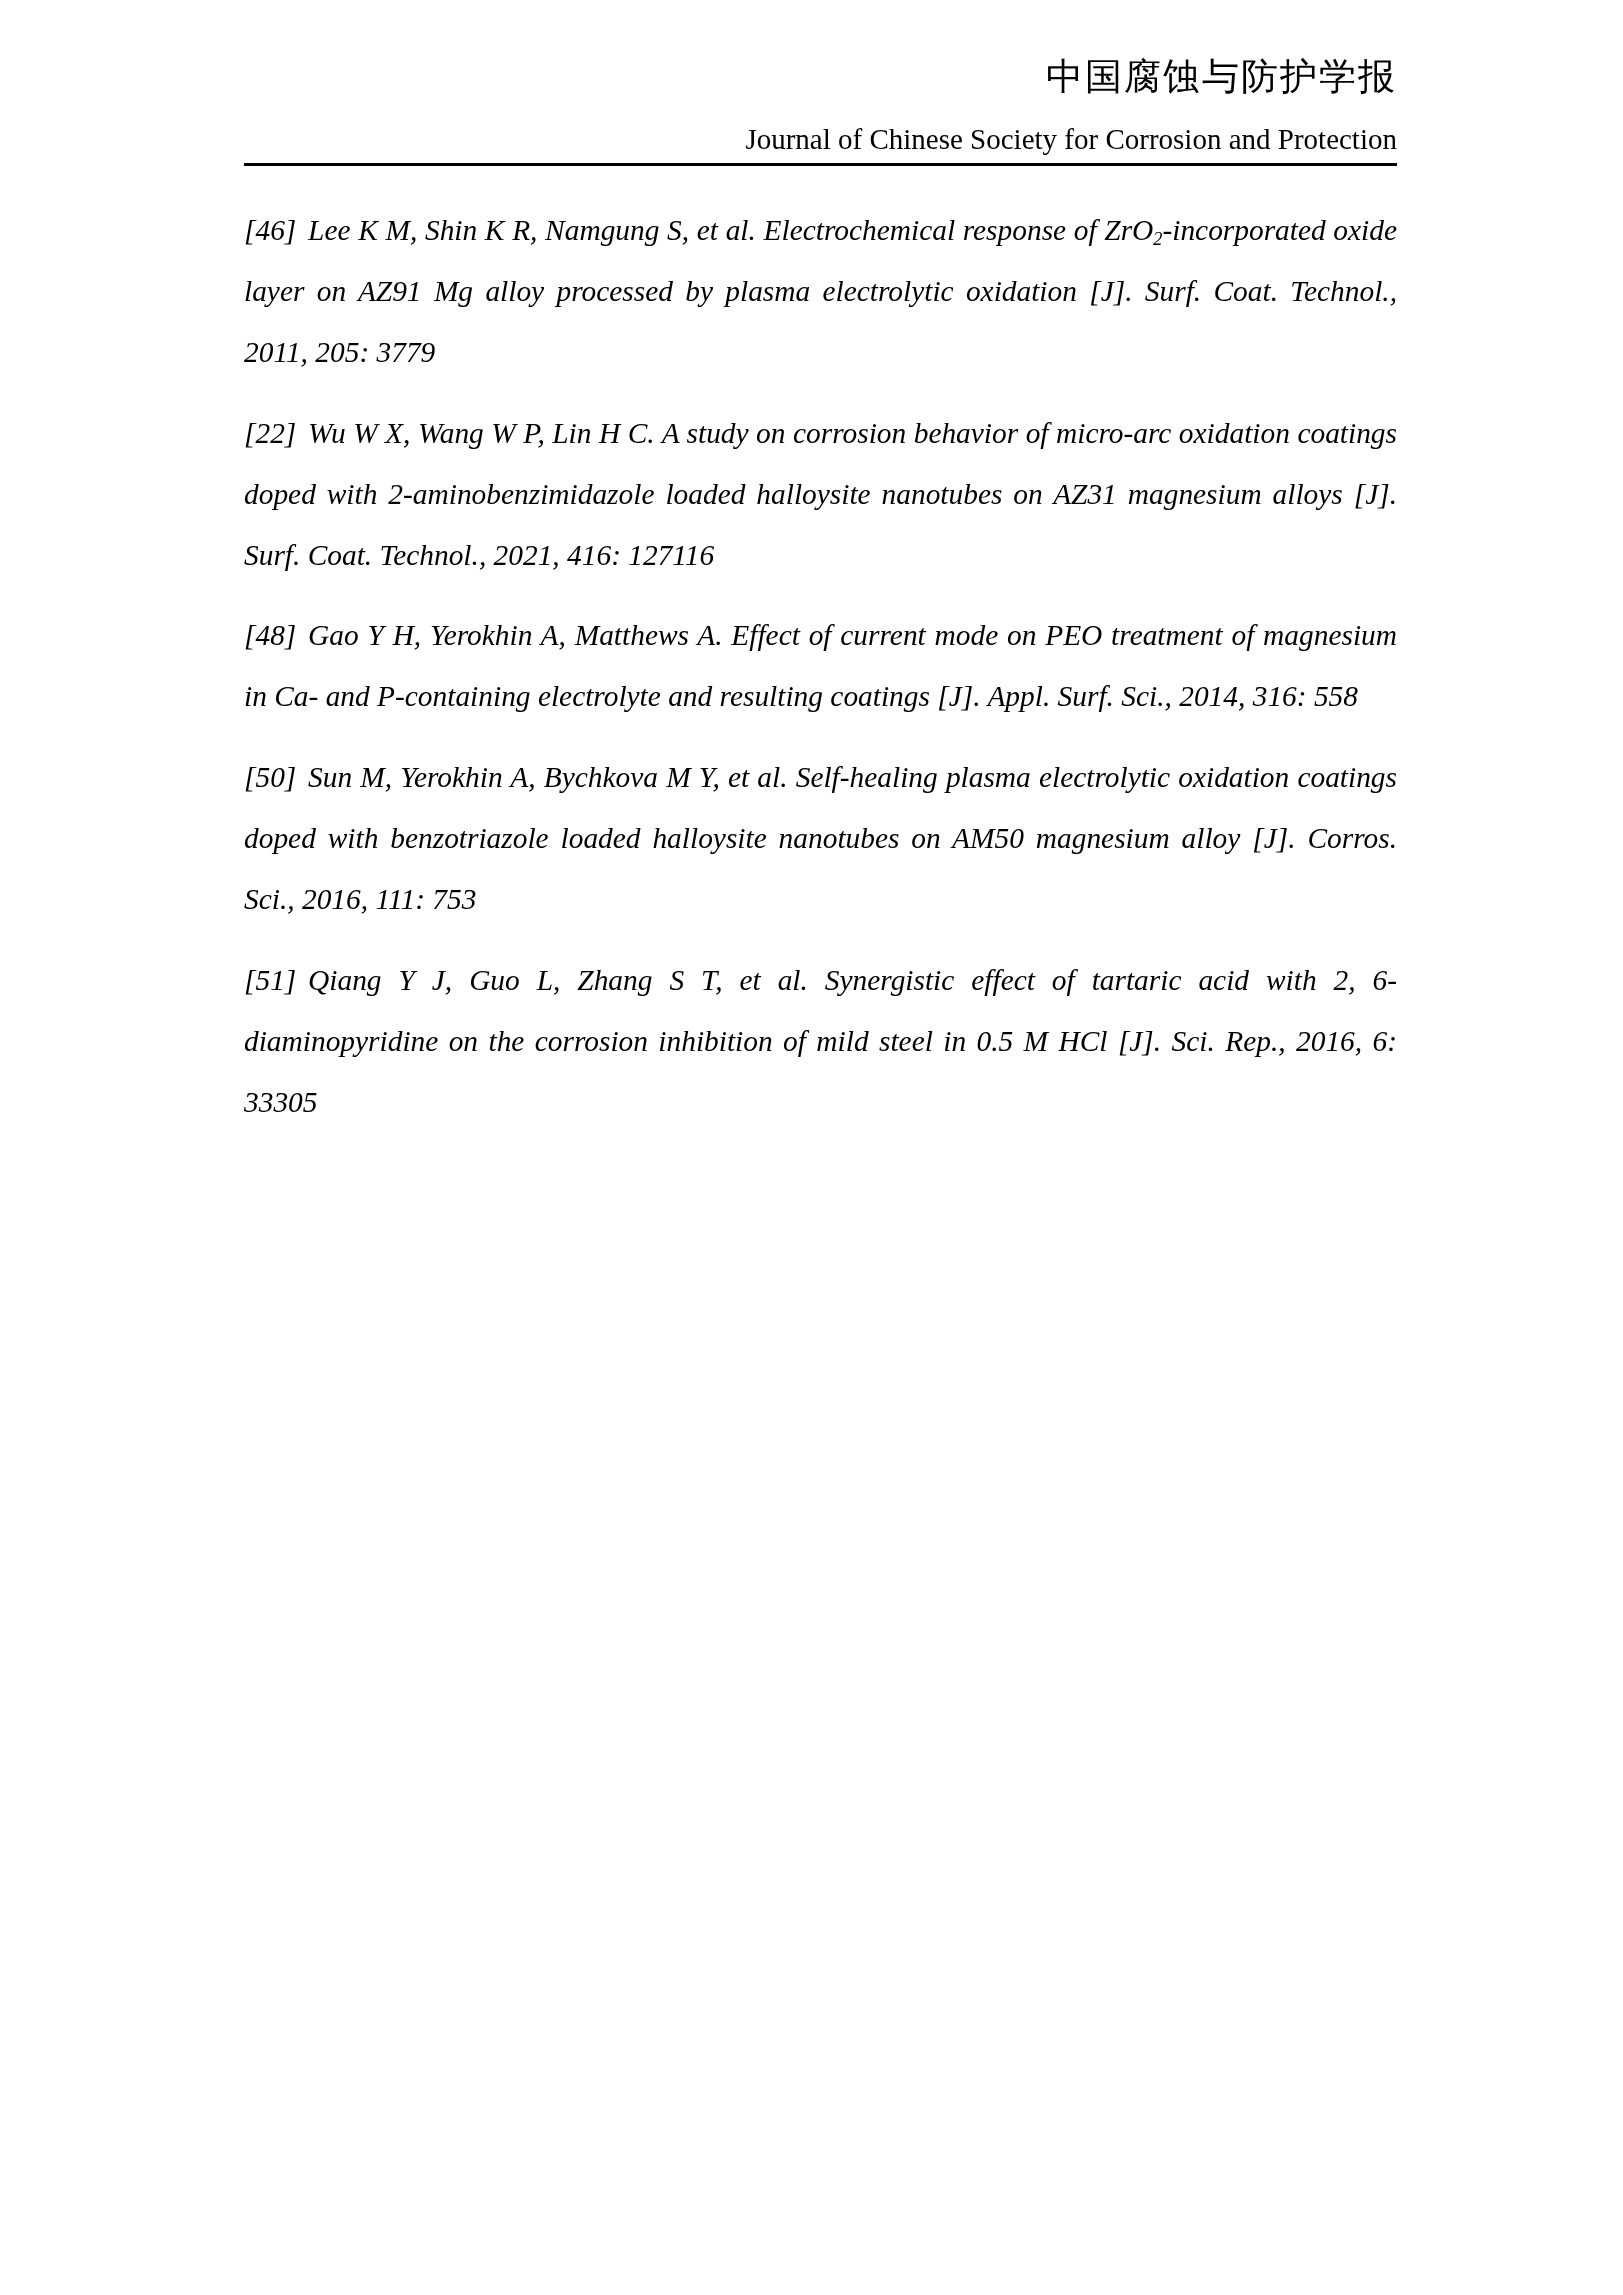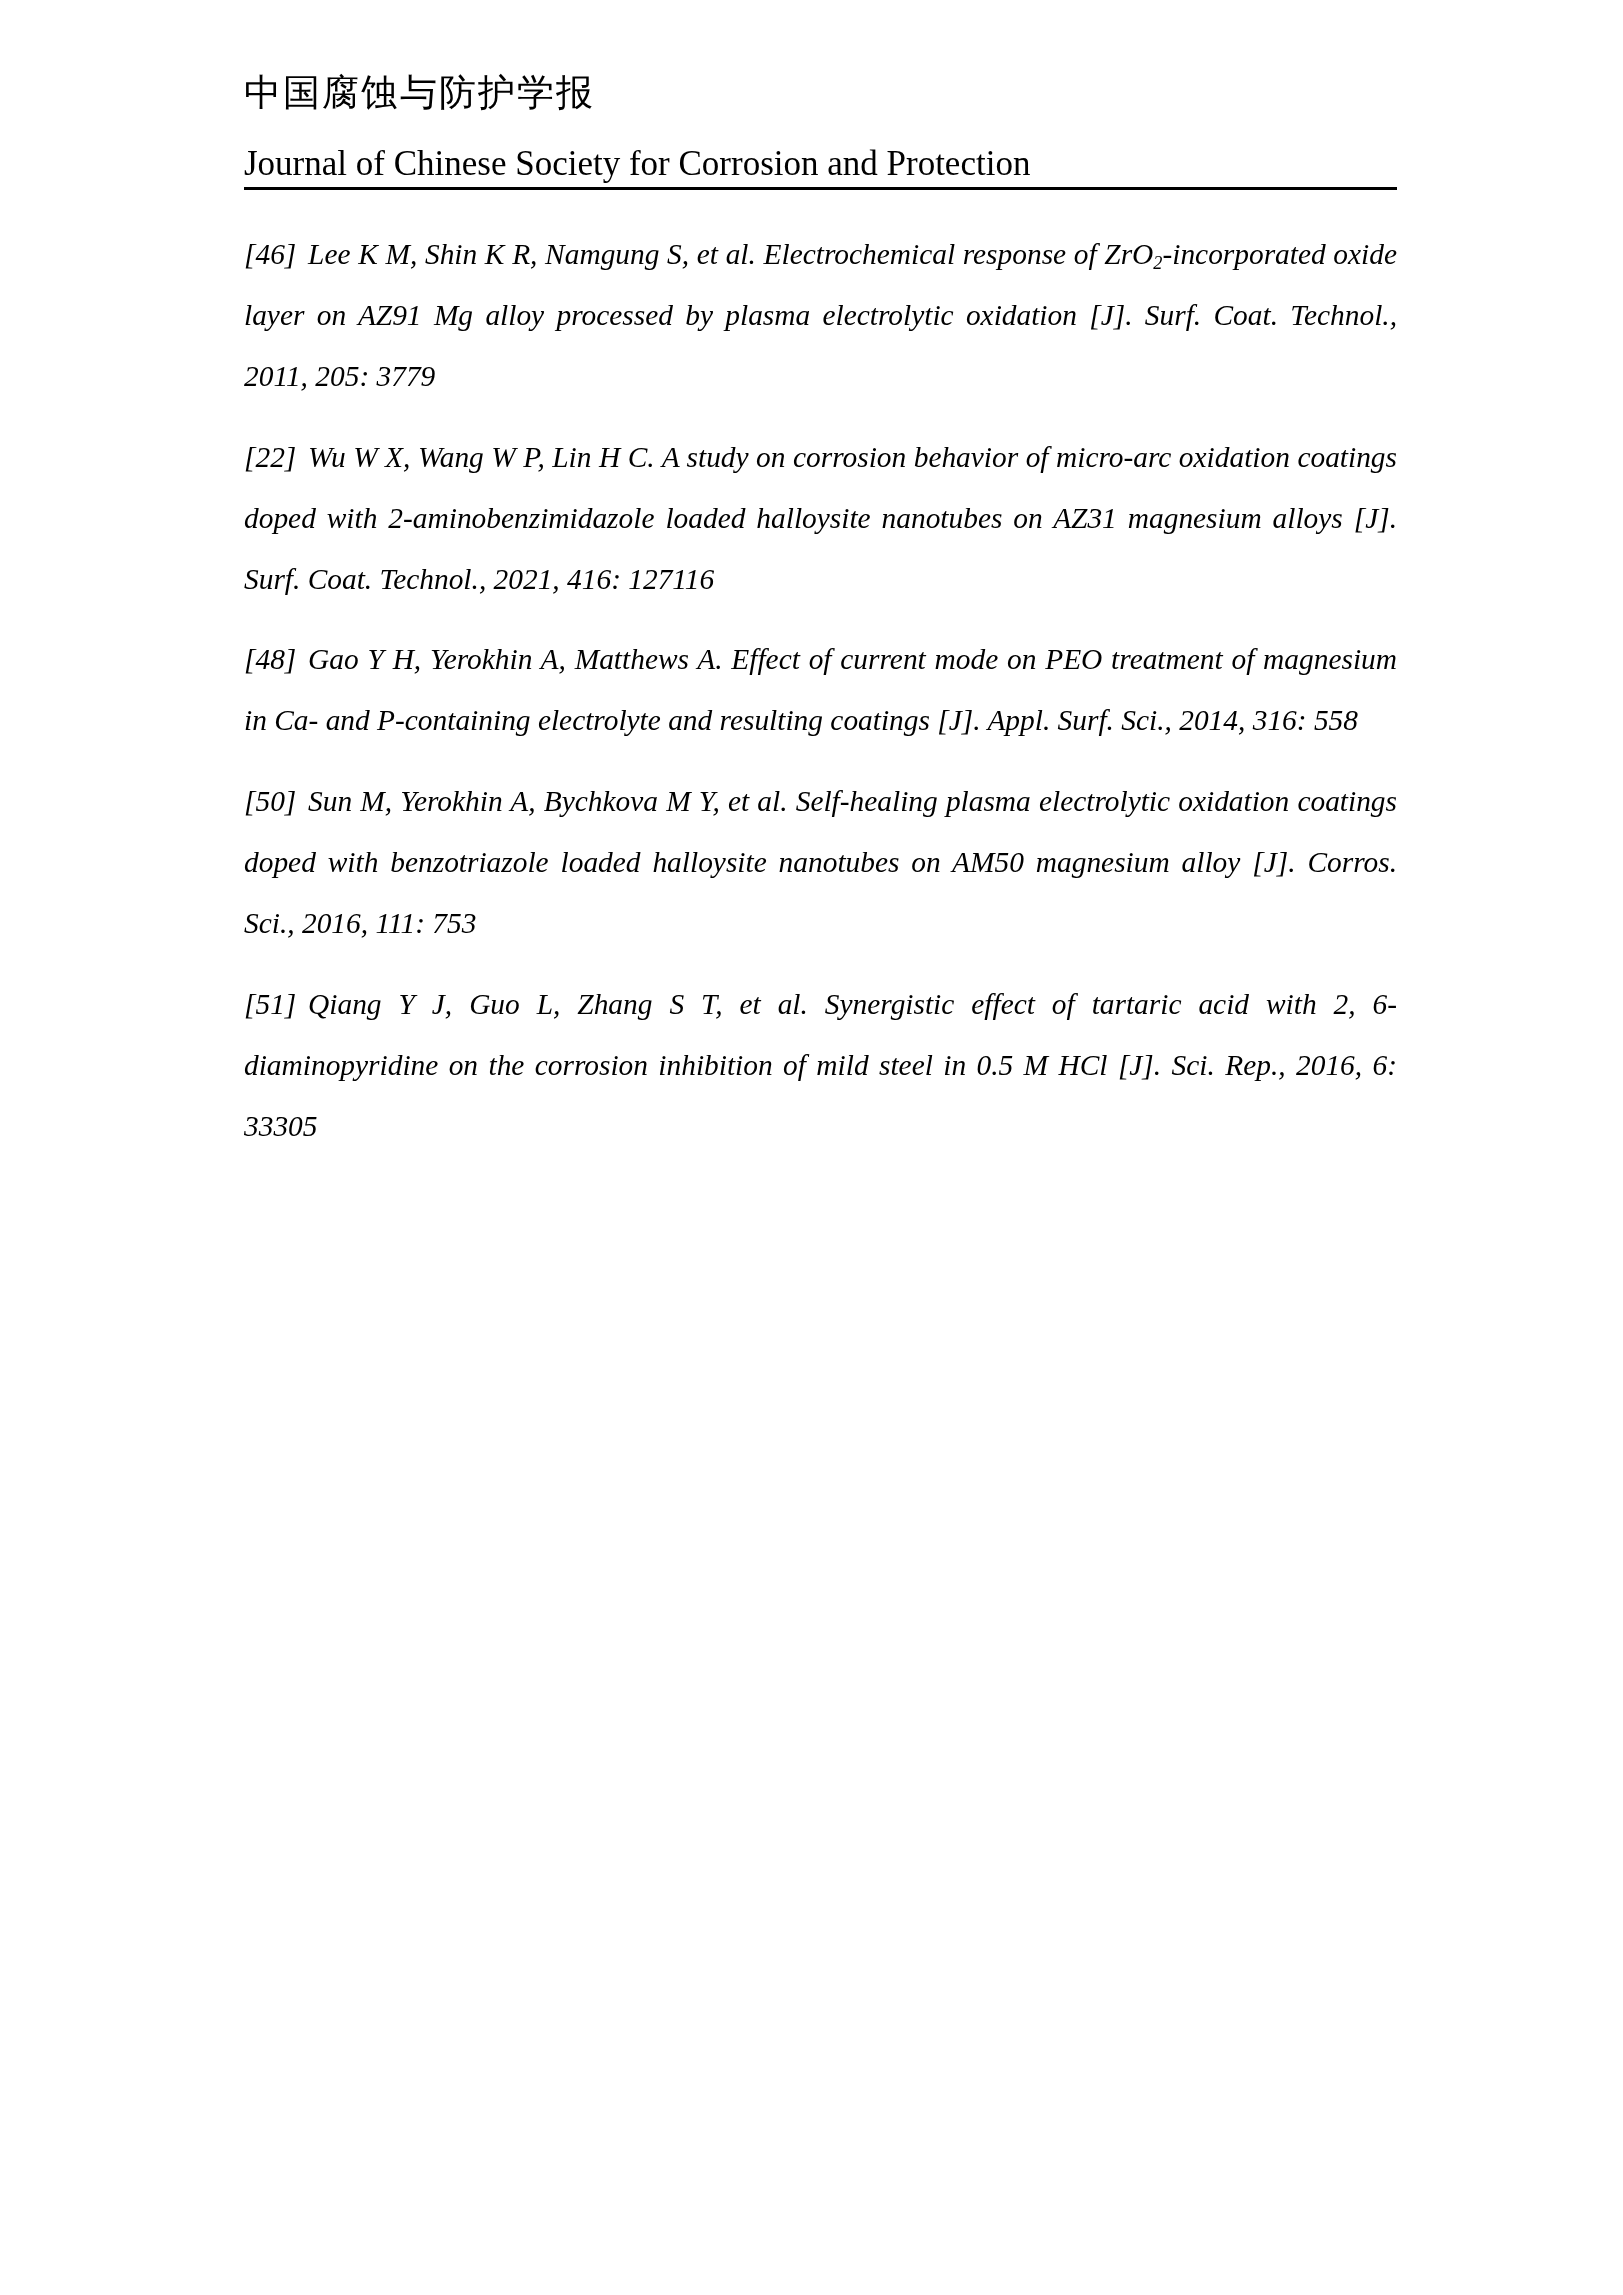--- a/index.html
+++ b/index.html
@@ -12,32 +12,32 @@
     width: 1623px;
     height: 2295px;
     background: #ffffff;
     color: #000000;
     font-family: "Liberation Serif", "DejaVu Serif", serif;
     overflow: hidden;
   }
   .doc-header {
     margin-left: 244px;
     width: 1153px;
-    padding-top: 72px;
-    text-align: left;
+    padding-top: 56px;
+    text-align: right;
   }
   .title-zh {
     font-size: 37px;
     line-height: 42px;
     letter-spacing: 2px;
     white-space: nowrap;
   }
   .title-en {
-    margin-top: 34px;
-    font-size: 35px;
+    margin-top: 26px;
+    font-size: 29px;
     line-height: 31px;
     white-space: nowrap;
   }
   .rule {
     margin-top: 7.9px;
     height: 3.3px;
     background: #000000;
   }
   .refs {
     margin-left: 244px;

